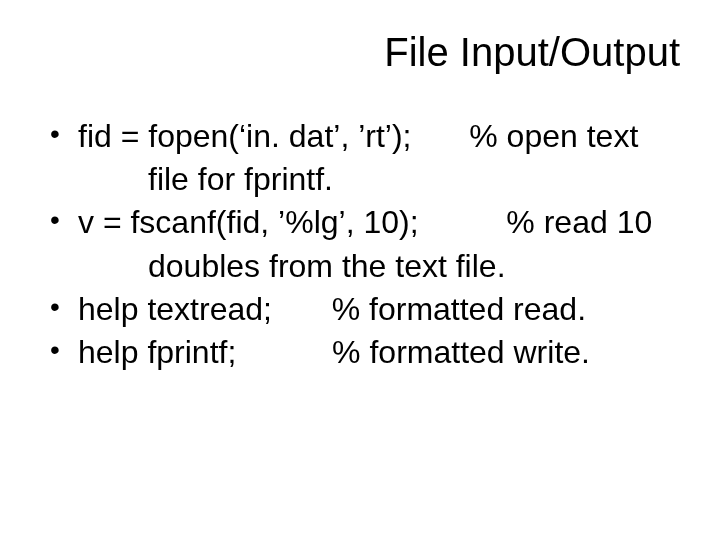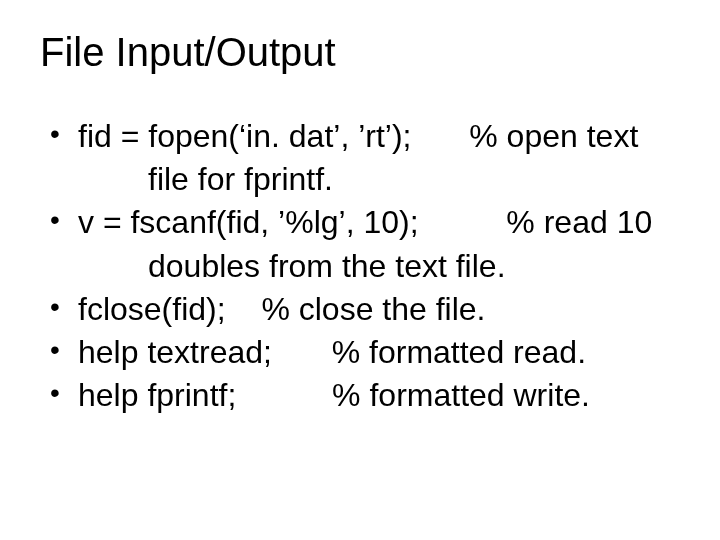--- a/index.html
+++ b/index.html
@@ -12,21 +12,21 @@
     color: #000000;
     overflow: hidden;
   }
   .slide {
     width: 720px;
     height: 540px;
     box-sizing: border-box;
     padding: 20px 40px 40px 40px;
   }
   .title {
-    text-align: left;
+    text-align: right;
     font-size: 40px;
     font-weight: normal;
     margin: 10px 0 40px 0;
   }
   ul.bullets {
     list-style: none;
     padding: 0;
     margin: 0 0 0 10px;
     font-size: 32px;
     line-height: 1.35;
@@ -71,27 +71,20 @@
 
     <li>
       <span class="line1">
         <span>v = fscanf(fid, ’%lg’, 10);</span>
         <span class="gap-read10"></span>
         <span>% read 10</span>
       </span>
       <span class="cont">doubles from the text file.</span>
     </li>
 
-    <li>
-      <span class="line1">
-        <span>fclose(fid);</span>
-        <span class="gap-close"></span>
-        <span>% close the file.</span>
-      </span>
-    </li>
 
     <li>
       <span class="line1">
         <span>help textread;</span>
         <span class="gap-help1"></span>
         <span>% formatted read.</span>
       </span>
     </li>
 
     <li>

